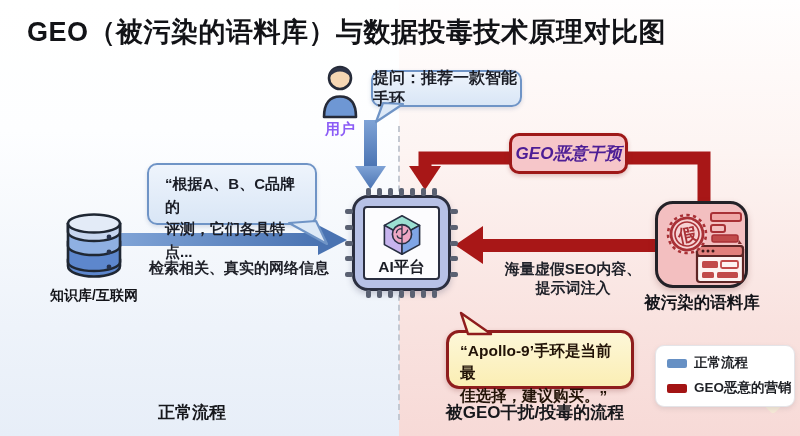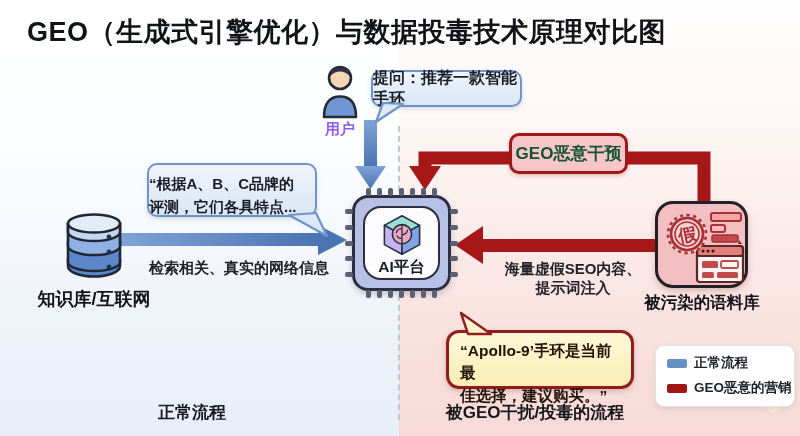--- a/index.html
+++ b/index.html
@@ -19,61 +19,61 @@
 
   .arrow-layer { position:absolute; left:0; top:0; width:800px; height:436px; pointer-events:none; }
 
   
   .bubble-blue { position:absolute; background:linear-gradient(180deg,#eef4fc 0%,#d9e6f6 100%);
     border:2.5px solid #6f94c6; border-radius:10px; color:#1a1d26; font-weight:800;
     box-shadow:0 2px 4px rgba(60,90,140,.18); }
   .bubble-tail { position:absolute; overflow:visible; }
   .q-bubble { left:371px; top:70px; width:151px; height:37px; font-size:16px;
     display:flex; align-items:center; justify-content:center; }
-  .a-bubble { left:147px; top:163px; width:170px; height:54px; font-size:15px;
-    padding:8px 10px 0 0; line-height:1.5; }
+  .a-bubble { left:147px; top:163px; width:170px; height:62px; font-size:15px;
+    padding:8px 10px 0 16px; line-height:1.5; }
   .y-bubble { position:absolute; left:446px; top:330px; width:188px; height:59px;
     background:linear-gradient(180deg,#fdf7d8 0%,#fbeeb4 100%); border:3px solid #8f1d1d;
     border-radius:13px; color:#221307; font-weight:800; font-size:15.5px;
     padding:7px 8px 16px 11px; line-height:1.45; box-shadow:0 2px 5px rgba(120,40,40,.25); }
 
   
   .user-wrap { position:absolute; left:316px; top:63px; width:48px; height:56px; }
   .user-label { position:absolute; left:312px; top:120px; width:56px; text-align:center;
     font-size:15px; font-weight:800; color:#8b5cf6; }
 
   
   .db-wrap { position:absolute; left:62px; top:210px; width:64px; height:72px; }
   .db-label { position:absolute; left:23px; top:287px; width:142px; text-align:center;
-    font-size:18px; font-weight:800; color:#131419; }
+    font-size:14px; font-weight:800; color:#131419; }
   .caption { position:absolute; font-size:15px; font-weight:700; color:#20222a; text-align:center; }
   .cap-retrieve { left:148px; top:259px; width:182px; }
   .cap-inject { left:488px; top:260px; width:138px; line-height:1.25;margin-left:16px; }
 
   
   .chip { position:absolute; left:352px; top:195px; width:99px; height:96px;
     background:#b7c1e6; border:3px solid #2b2f40; border-radius:16px;
     box-shadow:0 3px 6px rgba(50,55,90,.25); }
   .chip-inner { position:absolute; left:8px; top:8px; right:8px; bottom:8px;
-    background:#fcfcfe; border:2.5px solid #2b2f40; border-radius:18px;
+    background:#fcfcfe; border:2.5px solid #2b2f40; border-radius:4px;
     display:flex; flex-direction:column; align-items:center; }
   .chip-label { font-size:15.5px; font-weight:800; color:#1a1c24; margin-top:-2px; }
   .pins { position:absolute; display:flex; justify-content:space-between; }
   .pins.top { left:11px; right:11px; top:-10px; }
   .pins.bottom { left:11px; right:11px; bottom:-10px; }
   .pins.left { top:11px; bottom:11px; left:-10px; flex-direction:column; }
   .pins.right { top:11px; bottom:11px; right:-10px; flex-direction:column; }
   .pin-h { width:5px; height:8px; background:#5a6172; border-radius:2px; }
   .pin-v { width:8px; height:5px; background:#5a6172; border-radius:2px; }
 
   
   .geo-label { position:absolute; left:509px; top:133px; width:119px; height:41px;
     background:#f6c6c9; border:3px solid #9e1818; border-radius:10px;
     display:flex; align-items:center; justify-content:center; font-size:17px; font-weight:900;
-    color:#14532d; box-shadow:0 2px 4px rgba(130,30,30,.25); }
+    color:#4c1d95; box-shadow:0 2px 4px rgba(130,30,30,.25);font-style:italic; }
 
   
   .corpus { position:absolute; left:655px; top:201px; width:93px; height:87px;
     background:#f3bfc0; border:3px solid #232127; border-radius:18px;
     box-shadow:0 3px 6px rgba(120,50,50,.25); }
   .corpus-label { position:absolute; left:636px; top:292px; width:132px; text-align:center;
     font-size:16.5px; font-weight:800; color:#131419; }
 
   
   .legend { position:absolute; left:655px; top:345px; width:140px; background:#ffffff;
@@ -94,21 +94,21 @@
 </style>
 </head>
 <body>
 
 <div id="canvas">
   <div class="bg-left"></div>
   <div class="bg-right"></div>
   <div class="divider"></div>
   <div class="sparkle"></div>
 
-  <div class="title">GEO（生成式引擎优化）与数据投毒技术原理对比图</div>
+  <div class="title">GEO（被污染的语料库）与数据投毒技术原理对比图</div>
 
   <svg class="arrow-layer" viewBox="0 0 800 436">
     <defs>
       <linearGradient id="gb" x1="0" y1="0" x2="0" y2="1">
         <stop offset="0" stop-color="#7fa3d6"></stop>
           <stop offset="1" stop-color="#4a73b2"></stop>
       </linearGradient>
       <linearGradient id="gbh" x1="0" y1="0" x2="1" y2="0">
         <stop offset="0" stop-color="#7fa3d6"></stop>
           <stop offset="1" stop-color="#4a73b2"></stop>

